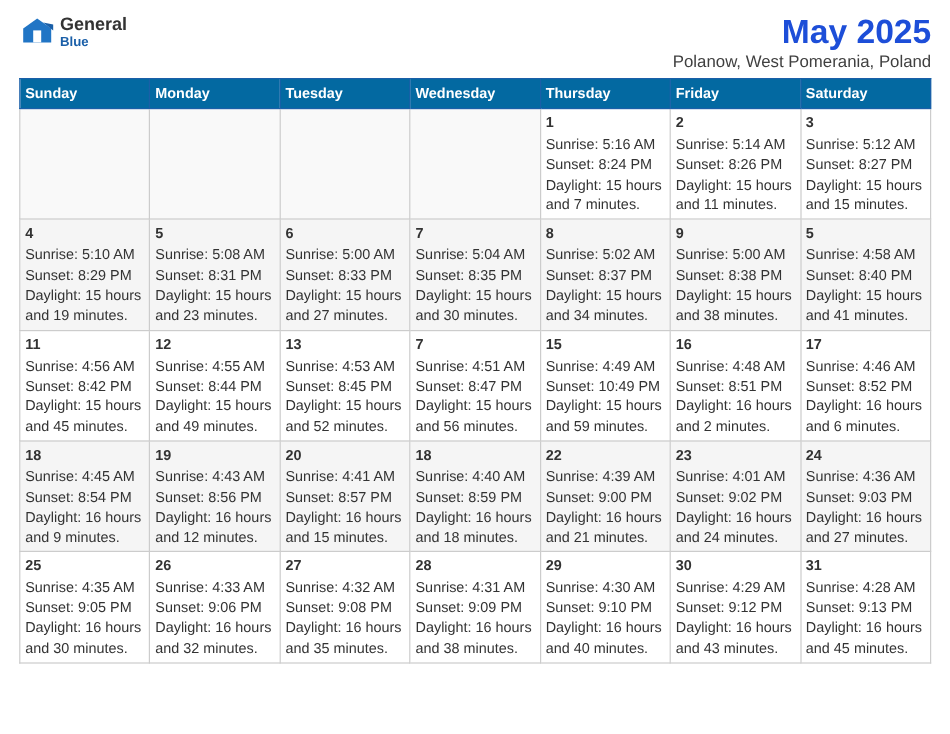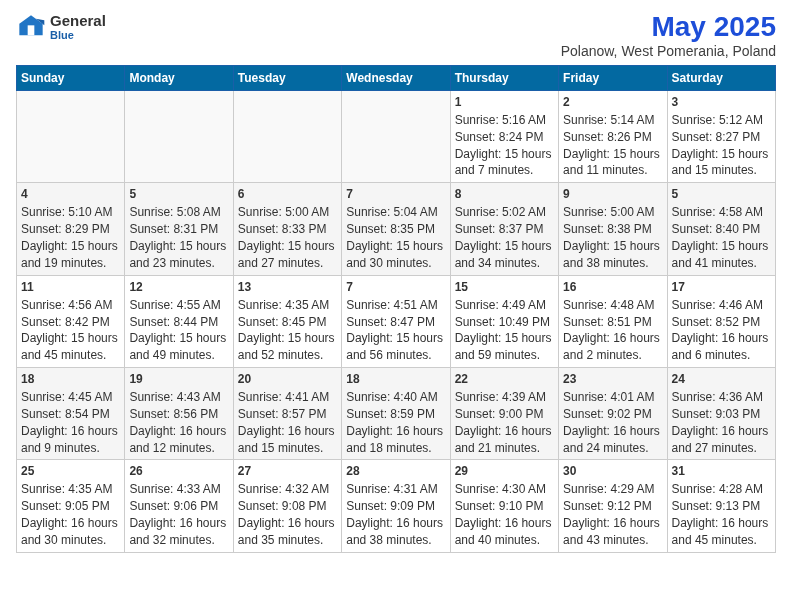--- a/index.html
+++ b/index.html
@@ -229,21 +229,21 @@
           </td>
           <td>
             <span class="day-num">12</span>
             <div class="day-info">Sunrise: 4:55 AM
 Sunset: 8:44 PM
 Daylight: 15 hours
 and 49 minutes.</div>
           </td>
           <td>
             <span class="day-num">13</span>
-            <div class="day-info">Sunrise: 4:35 AM
+            <div class="day-info">Sunrise: 4:53 AM
 Sunset: 8:45 PM
 Daylight: 15 hours
 and 52 minutes.</div>
           </td>
           <td>
             <span class="day-num">7</span>
             <div class="day-info">Sunrise: 4:51 AM
 Sunset: 8:47 PM
 Daylight: 15 hours
 and 56 minutes.</div>

